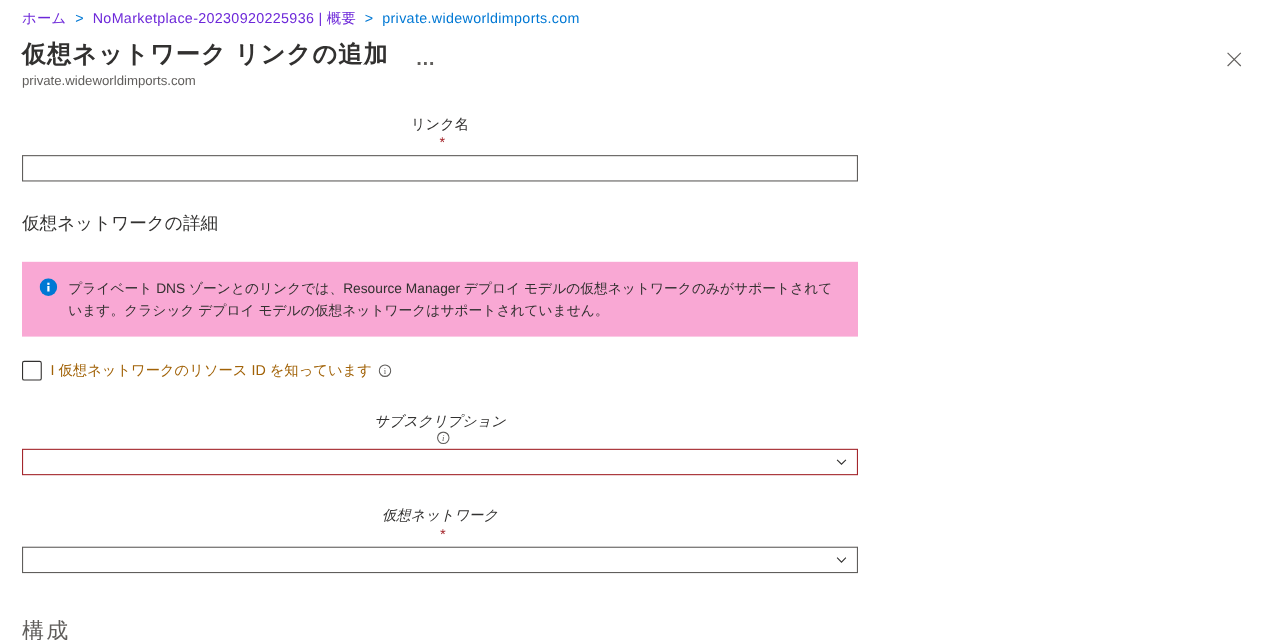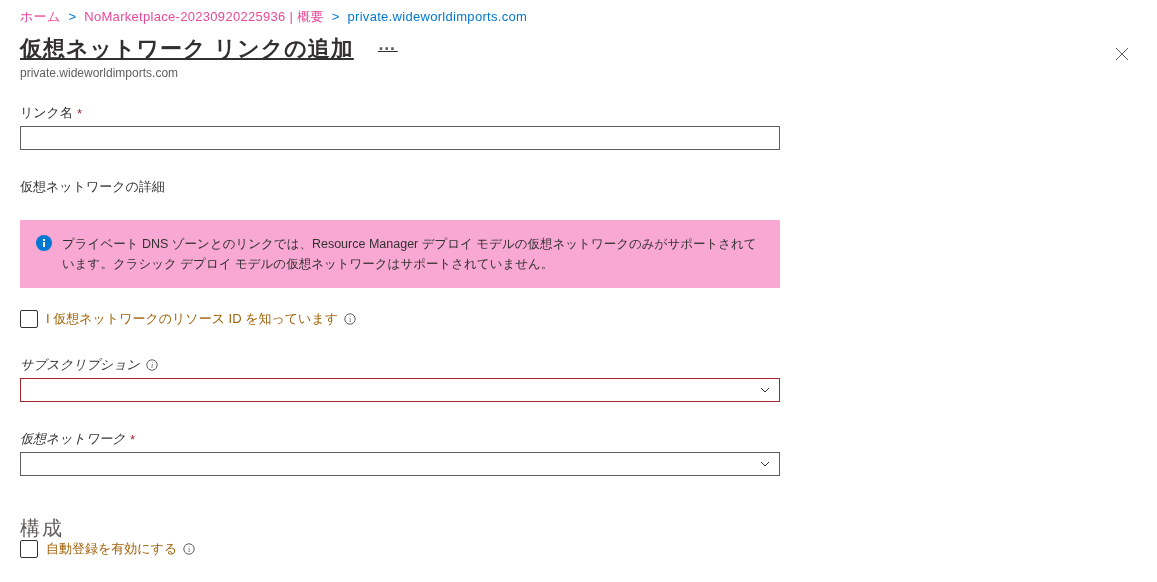--- a/index.html
+++ b/index.html
@@ -15,21 +15,21 @@
       width: 1157px;
       height: 582px;
       overflow: hidden;
     }
     .breadcrumb {
       padding: 8px 20px 4px 20px;
       font-size: 13px;
       letter-spacing: 0.3px;
     }
     .breadcrumb a {
-      color: #ec4899;
+      color: #6d28d9;
       text-decoration: none;
       cursor: pointer;
       text-align: right;
     }
     .breadcrumb .sep {
       color: #0078d4;
       margin: 0 4px;
     }
     .breadcrumb .tail {
       color: #0078d4;
@@ -43,22 +43,21 @@
     .title-block {
       display: flex;
       flex-direction: column;
     }
     .page-title {
       font-size: 22px;
       font-weight: 600;
       color: #323130;
       letter-spacing: 1px;
       display: flex;
-      align-items: flex-start;
-      text-decoration: underline;
+      align-items: flex-end;
     }
     .title-more {
       margin-left: 24px;
       font-size: 18px;
       color: #605e5c;
       cursor: pointer;
       letter-spacing: 2px;
     }
     .subtitle {
       font-size: 12px;
@@ -78,37 +77,38 @@
     .form-area {
       padding: 24px 20px 0 20px;
       max-width: 800px;
     }
     .field-label {
       font-size: 13px;
       color: #323130;
       margin-bottom: 4px;
       display: flex;
       align-items: center;
+      flex-direction: column;
     }
     .required {
       color: #a4262c;
       margin-left: 4px;
     }
     .text-input {
       width: 100%;
       max-width: 776px;
       height: 24px;
       border: 1px solid #605e5c;
       padding: 2px 6px;
       font-size: 13px;
       font-family: inherit;
     }
     .section-label {
       margin-top: 28px;
-      font-size: 13px;
+      font-size: 16px;
       color: #323130;
     }
     .info-box {
       margin-top: 24px;
       background: #f9a8d4;
       padding: 14px 16px;
       display: flex;
       align-items: flex-start;
       max-width: 776px;
     }

